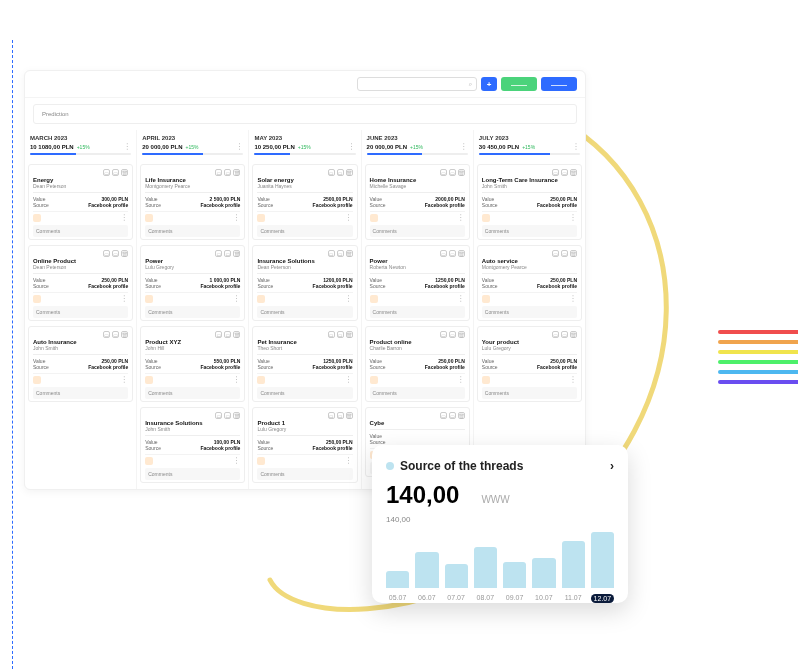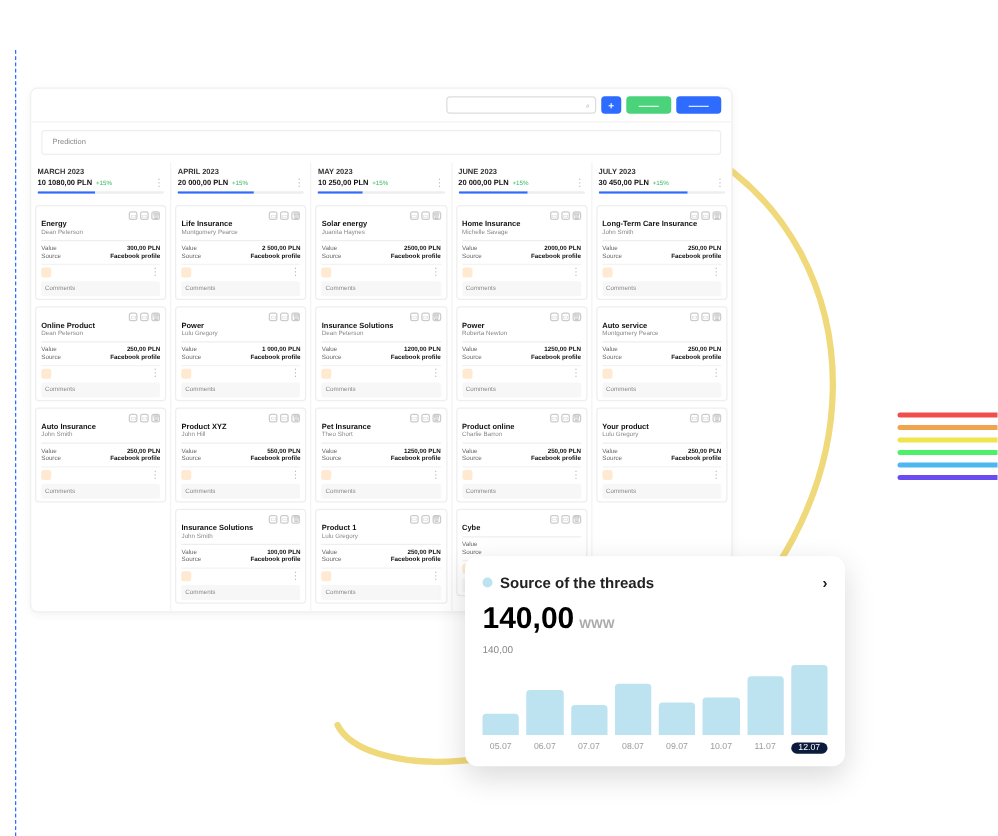--- a/index.html
+++ b/index.html
@@ -29,25 +29,25 @@
   .ci { width:7px; height:7px; border:1px solid #ccc; border-radius:2px; display:inline-flex; align-items:center; justify-content:center; font-size:5px; }
   .ctitle { font-weight:bold; color:#111; font-size:6px; margin-top:1px; }
   .csub { color:#888; font-size:5px; }
   .line { height:1px; background:#eee; margin:3px 0; }
   .kv { display:flex; justify-content:space-between; color:#666; font-size:5px; }
   .kv b { color:#111; font-weight:bold; }
   .foot { display:flex; align-items:center; justify-content:space-between; margin-top:3px; padding-top:2px; border-top:1px solid #f3f3f3; }
   .ava { width:8px; height:8px; border-radius:2px; background:#ffe9d1; display:inline-block; }
   .cm { margin-top:3px; padding:3px; background:#f7f7f7; border-radius:2px; color:#888; font-size:5px; }
   .curve { position:absolute; left:140px; top:110px; width:560px; height:520px; pointer-events:none; z-index:0; }
-  .widget { position:absolute; left:372px; top:445px; width:304px; background:#fff; border-radius:10px; box-shadow:0 8px 24px rgba(0,0,0,.15); padding:14px 14px 10px 14px; z-index:5; }
+  .widget { position:absolute; left:372px; top:445px; width:256px; background:#fff; border-radius:10px; box-shadow:0 8px 24px rgba(0,0,0,.15); padding:14px 14px 0 14px; z-index:5; }
   .wtitle { display:flex; align-items:center; justify-content:space-between; font-size:12px; font-weight:600; color:#222; }
   .dot { width:8px; height:8px; border-radius:50%; background:#bde3f0; margin-right:6px; display:inline-block; }
   .wbig { font-size:24px; font-weight:700; margin-top:8px; }
-  .wunit { font-size:10px; color:#aaa; font-weight:700; margin-left:4px;text-align:right; }
+  .wunit { font-size:10px; color:#aaa; font-weight:400; margin-left:22px;text-align:right; }
   .ymax { font-size:8px; color:#888; margin-top:6px; }
   .chart { display:flex; align-items:flex-end; gap:6px; height:60px; margin-top:4px; }
   .bar { flex:1; background:#bde3f0; border-radius:3px 3px 0 0; }
   .xlabels { display:flex; gap:6px; margin-top:6px; }
   .xl { flex:1; text-align:center; font-size:7px; color:#999; }
   .xl.active { background:#0b1b3b; color:#fff; border-radius:8px; padding:1px 0; }
   .stripes { position:absolute; right:-10px; top:330px; width:90px; height:60px; display:flex; flex-direction:column; gap:6px; z-index:0; }
   .stripes div { height:4px; border-radius:2px; }
 </style>
 </head>

